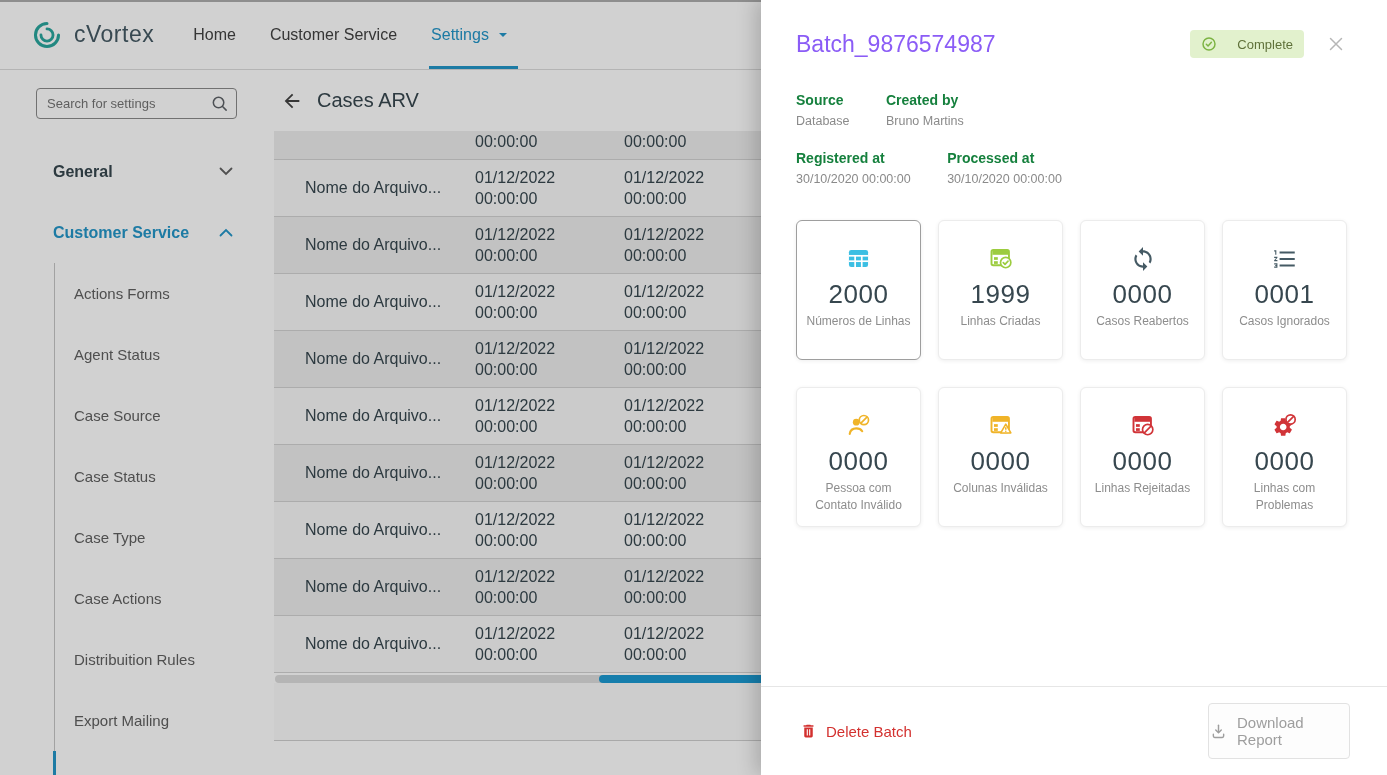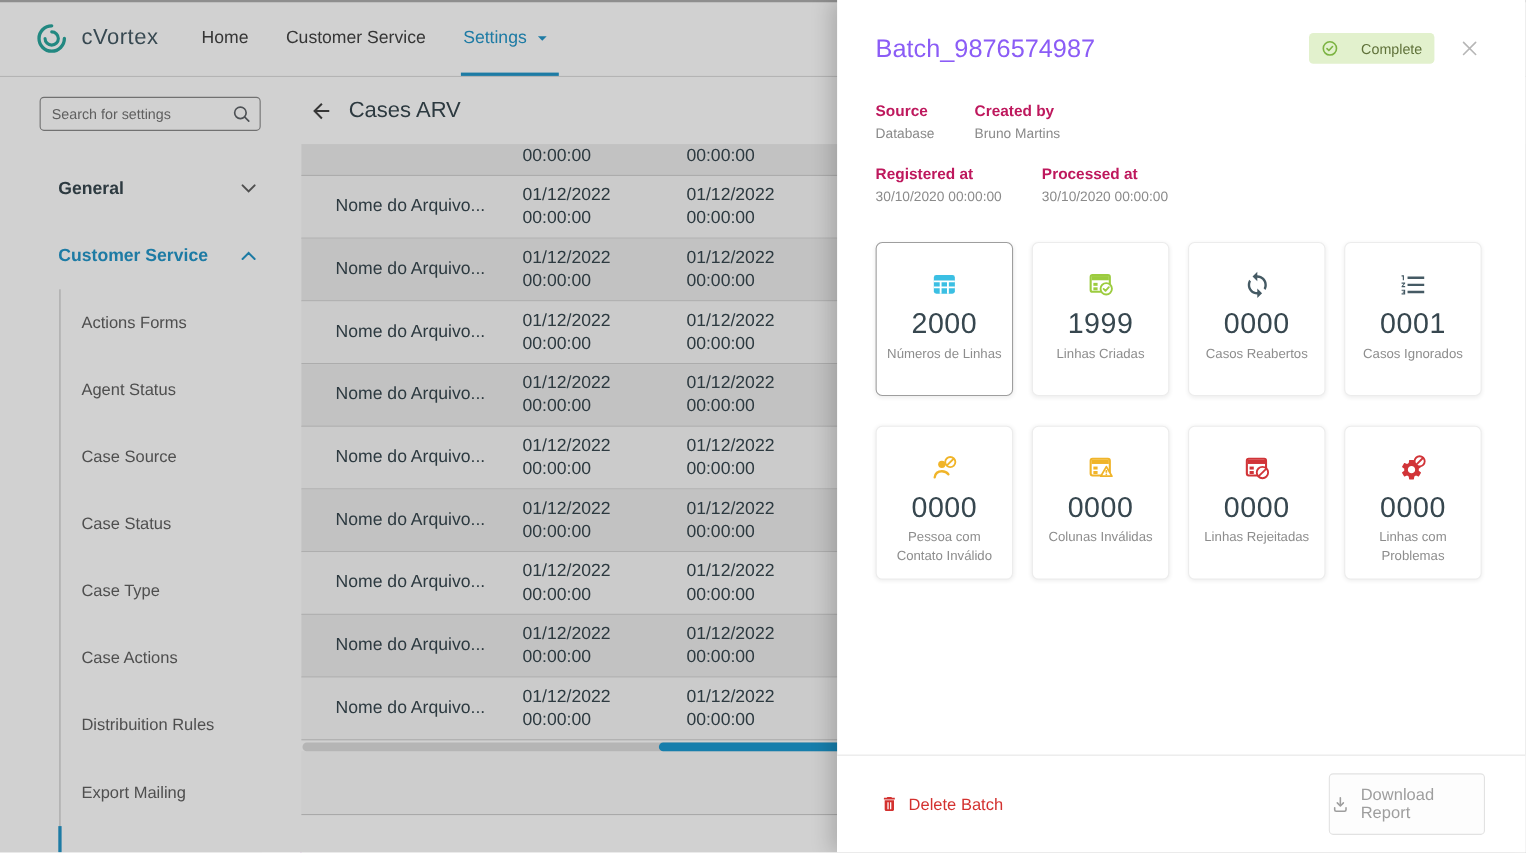--- a/index.html
+++ b/index.html
@@ -4,21 +4,21 @@
 <style>
   * { margin:0; padding:0; box-sizing:border-box; }
   html,body { width:1387px; height:775px; }
   body { font-family:"Liberation Sans", sans-serif; background:#fff; }
   .app { position:relative; width:1387px; height:775px; overflow:hidden; background:#fff; }
 
   
   .topnav { position:absolute; top:0; left:0; width:100%; height:70px; background:#fff;
             border-bottom:1px solid #dcdcdc; display:flex; align-items:center; padding-left:30px; }
   .brand { display:flex; align-items:center; gap:10px; margin-right:39px; }
-  .brand-text { font-size:20px; color:#455a64; letter-spacing:0.5px; }
+  .brand-text { font-size:23px; color:#455a64; letter-spacing:0.5px; }
   .nav-items { display:flex; align-items:stretch; height:100%; gap:34px; }
   .nav-item { display:flex; align-items:center; position:relative; font-size:16px; color:#424242; cursor:pointer; }
   .nav-item.active { color:#2496c9; }
   .nav-item.active .underline { position:absolute; bottom:0; left:-2px; right:-10px; height:3px; background:#2496c9; }
   .nav-caret { margin-left:9px; color:#2496c9; display:flex; }
 
   
   .sidebar { position:absolute; top:70px; left:18px; width:256px; height:705px; background:#fff;
              border-right:1px solid #a21caf; overflow:hidden; }
   .search-wrap { position:relative; margin:18px; width:201px; }
@@ -64,21 +64,21 @@
   .drawer-header { display:flex; align-items:center; padding:30px 40px 0 35px; }
   .drawer-title { font-size:23px; font-weight:500; color:#8b5cf6; }
   .status-badge { margin-left:auto; display:flex; align-items:center; gap:20px; background:#e2f1cd;
                   border-radius:4px; padding:6px 11px; font-size:13px; color:#5f7139; }
   .close-btn { margin-left:21px; display:flex; cursor:pointer; }
 
   .meta-row { padding-left:35px; }
   .meta-row.r1 { margin-top:34px; }
   .meta-row.r2 { margin-top:22px; }
   .meta { display:inline-block; vertical-align:top; margin-right:32px; }
-  .meta-label { font-size:14px; font-weight:700; color:#be185d; }
+  .meta-label { font-size:14px; font-weight:700; color:#15803d; }
   .meta-value { margin-top:6px; font-size:12.5px; color:#8a8a8a; }
 
   .stats { margin:34px 0 0 35px; display:grid; grid-template-columns:repeat(4,125px); gap:27px 17px; }
   .stat-card { width:125px; height:140px; background:#fff; border:1px solid #ececec; border-radius:6px;
                box-shadow:0 1px 4px rgba(0,0,0,0.07); display:flex; flex-direction:column; align-items:center;
                padding:24px 6px 0 6px; text-align:center; }
   .stat-card.focused { border-color:#9e9e9e; }
   .stat-icon { height:27px; display:flex; align-items:center; }
   .stat-value { margin-top:7px; font-size:26px; font-weight:500; color:#37474f; letter-spacing:0.5px; }
   .stat-label { margin-top:3px; font-size:12px; color:#8d8d8d; line-height:1.4; }

